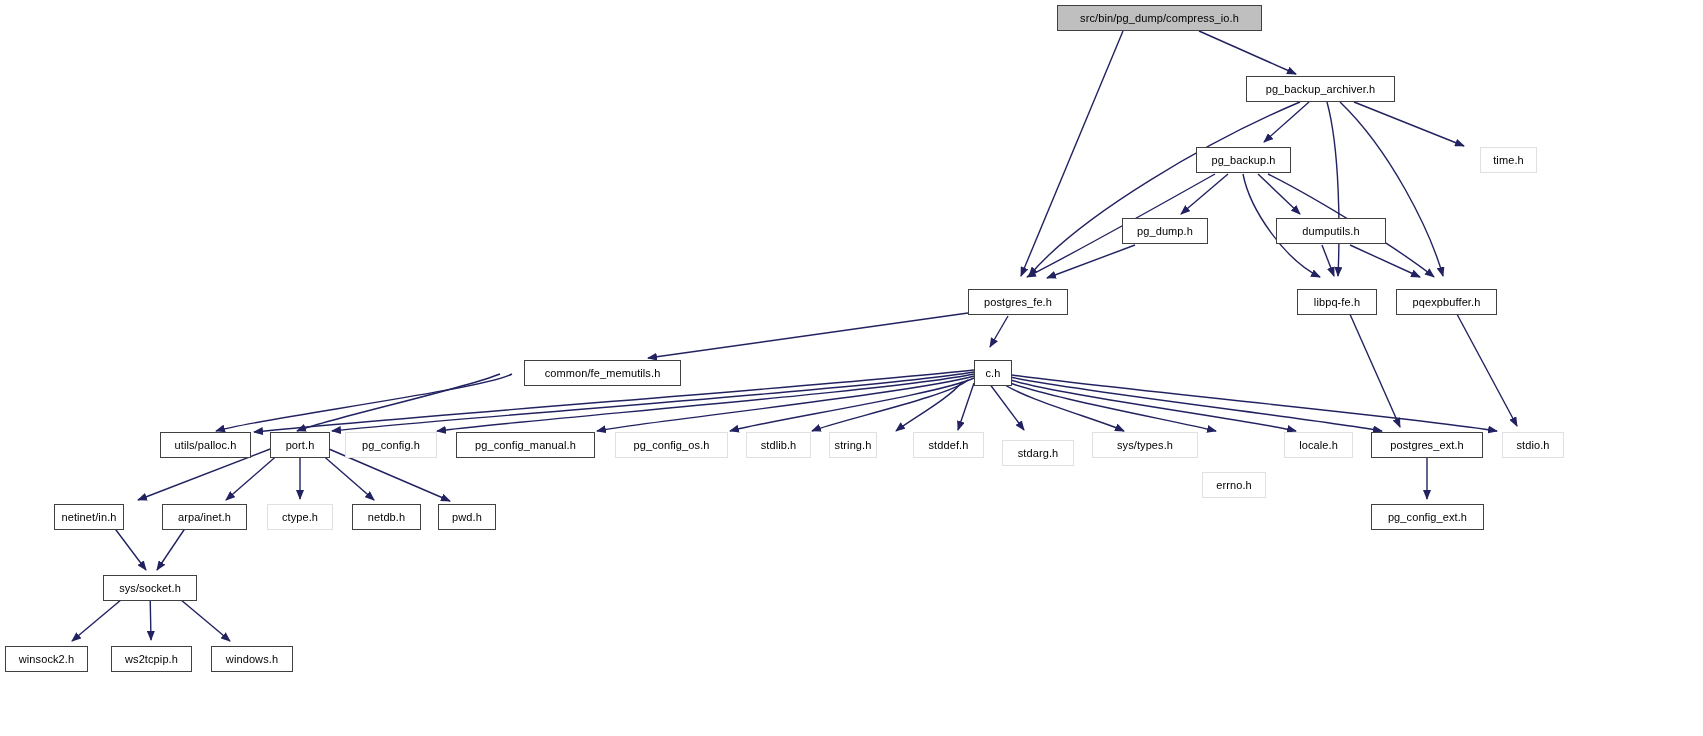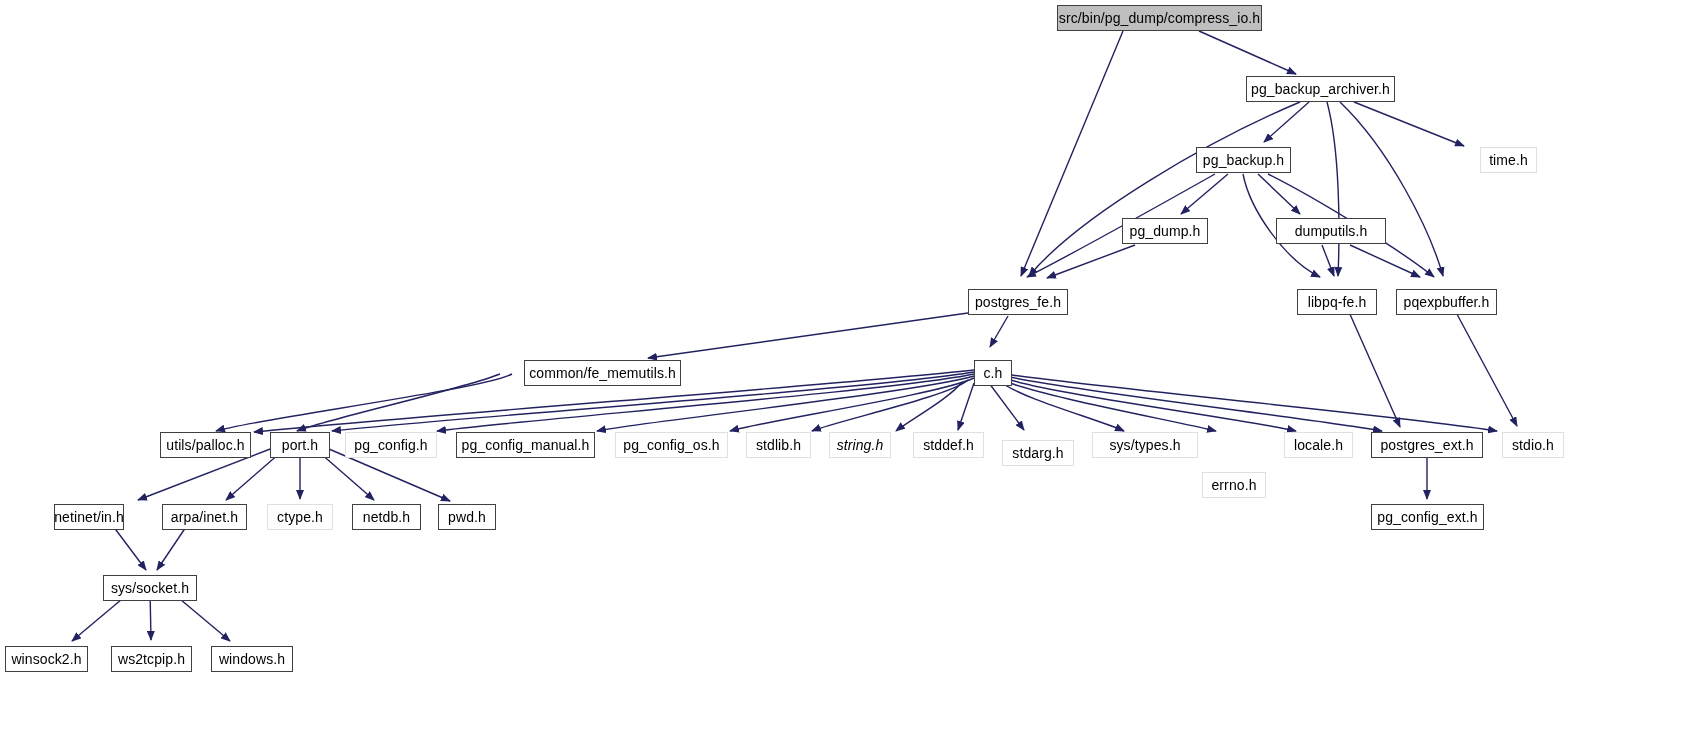--- a/index.html
+++ b/index.html
@@ -27,21 +27,21 @@
   .node {
     position: absolute;
     box-sizing: border-box;
     display: flex;
     align-items: center;
     justify-content: center;
     height: 26px;
     border: 1px solid #404040;
     background: #ffffff;
     color: #000000;
-    font-size: 14px;
+    font-size: 11px;
     line-height: 1;
     letter-spacing: 0.1px;
     white-space: nowrap;
     padding: 0 7px;
     cursor: pointer;
   }
   .node.sys {
     border: 1px solid #e0e0e0;
   }
   .node.root {
@@ -156,21 +156,21 @@
       </div>
       <div class="node" style="left: 456px; top: 432px; width: 139px;">
         <span class="node-label">pg_config_manual.h</span>
       </div>
       <div class="node sys" style="left: 615px; top: 432px; width: 113px;">
         <span class="node-label">pg_config_os.h</span>
       </div>
       <div class="node sys" style="left: 746px; top: 432px; width: 65px;">
         <span class="node-label">stdlib.h</span>
       </div>
-      <div class="node sys" style="left: 829px; top: 432px; width: 62px; font-style: italic;">
+      <div class="node sys" style="left: 829px; top: 432px; width: 48px;">
         <span class="node-label">string.h</span>
       </div>
       <div class="node sys" style="left: 913px; top: 432px; width: 71px;">
         <span class="node-label">stddef.h</span>
       </div>
       <div class="node sys" style="left: 1002px; top: 432px; width: 72px; margin-top: 8px;">
         <span class="node-label">stdarg.h</span>
       </div>
       <div class="node sys" style="left: 1092px; top: 432px; width: 106px;">
         <span class="node-label">sys/types.h</span>

